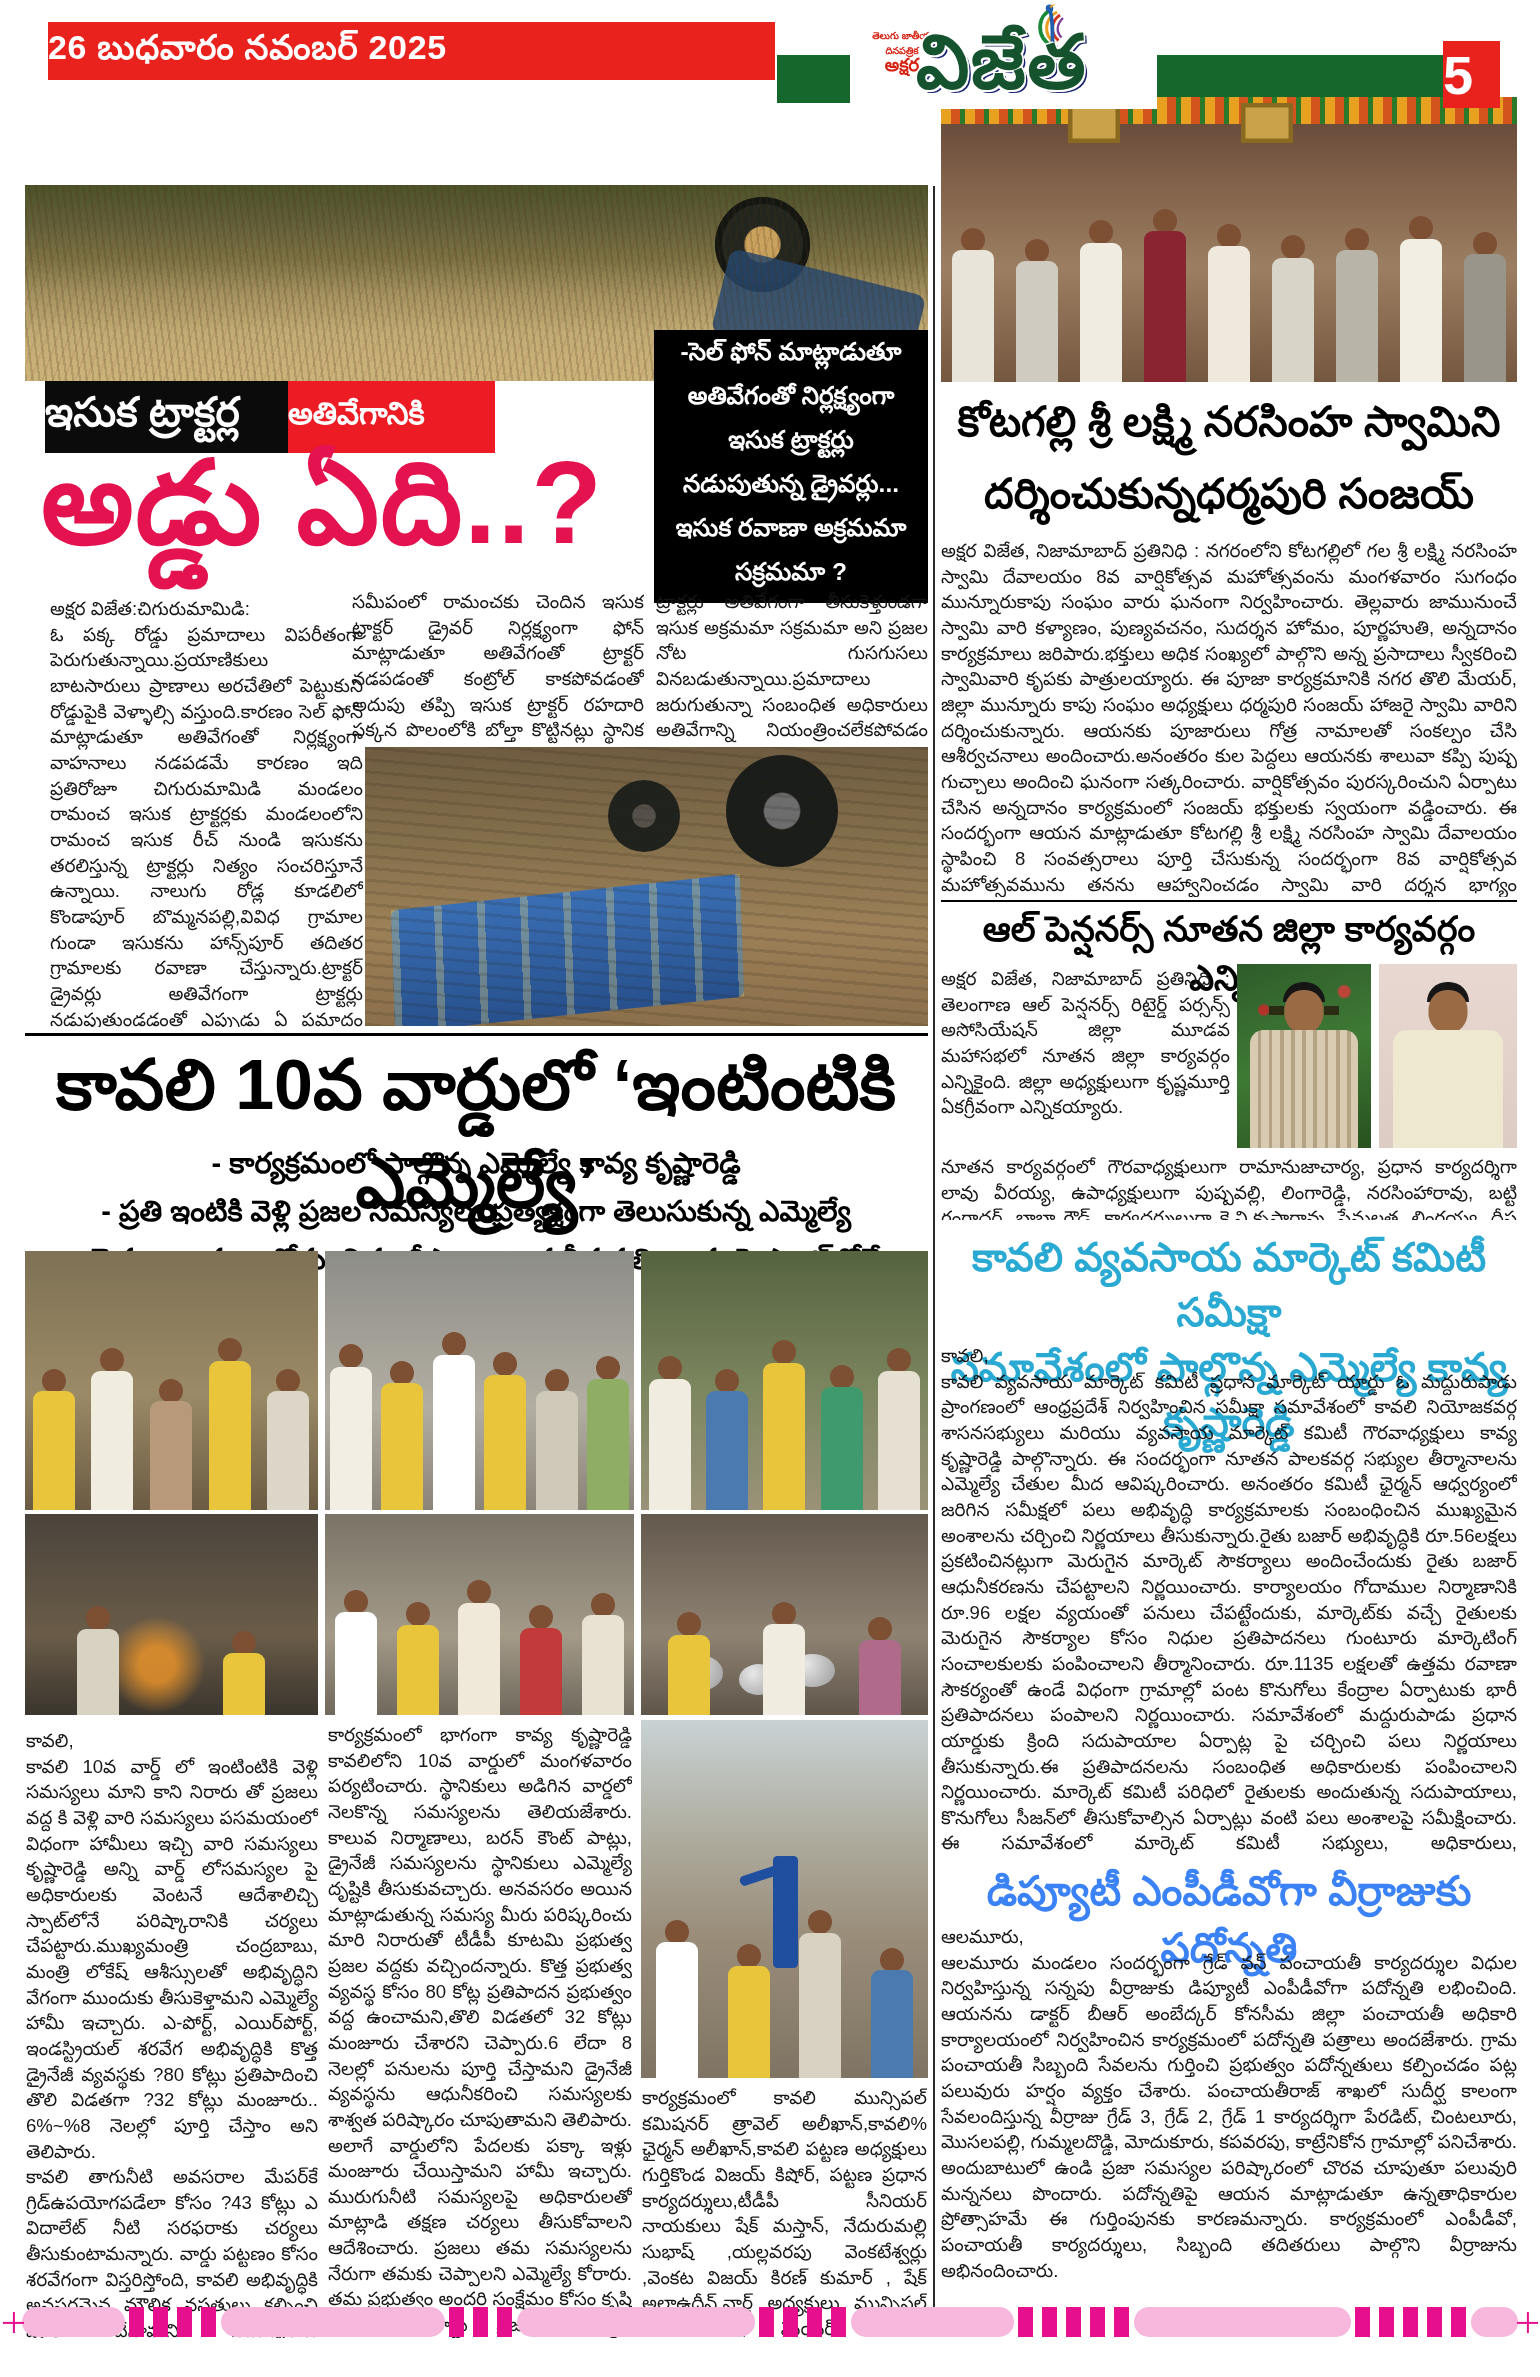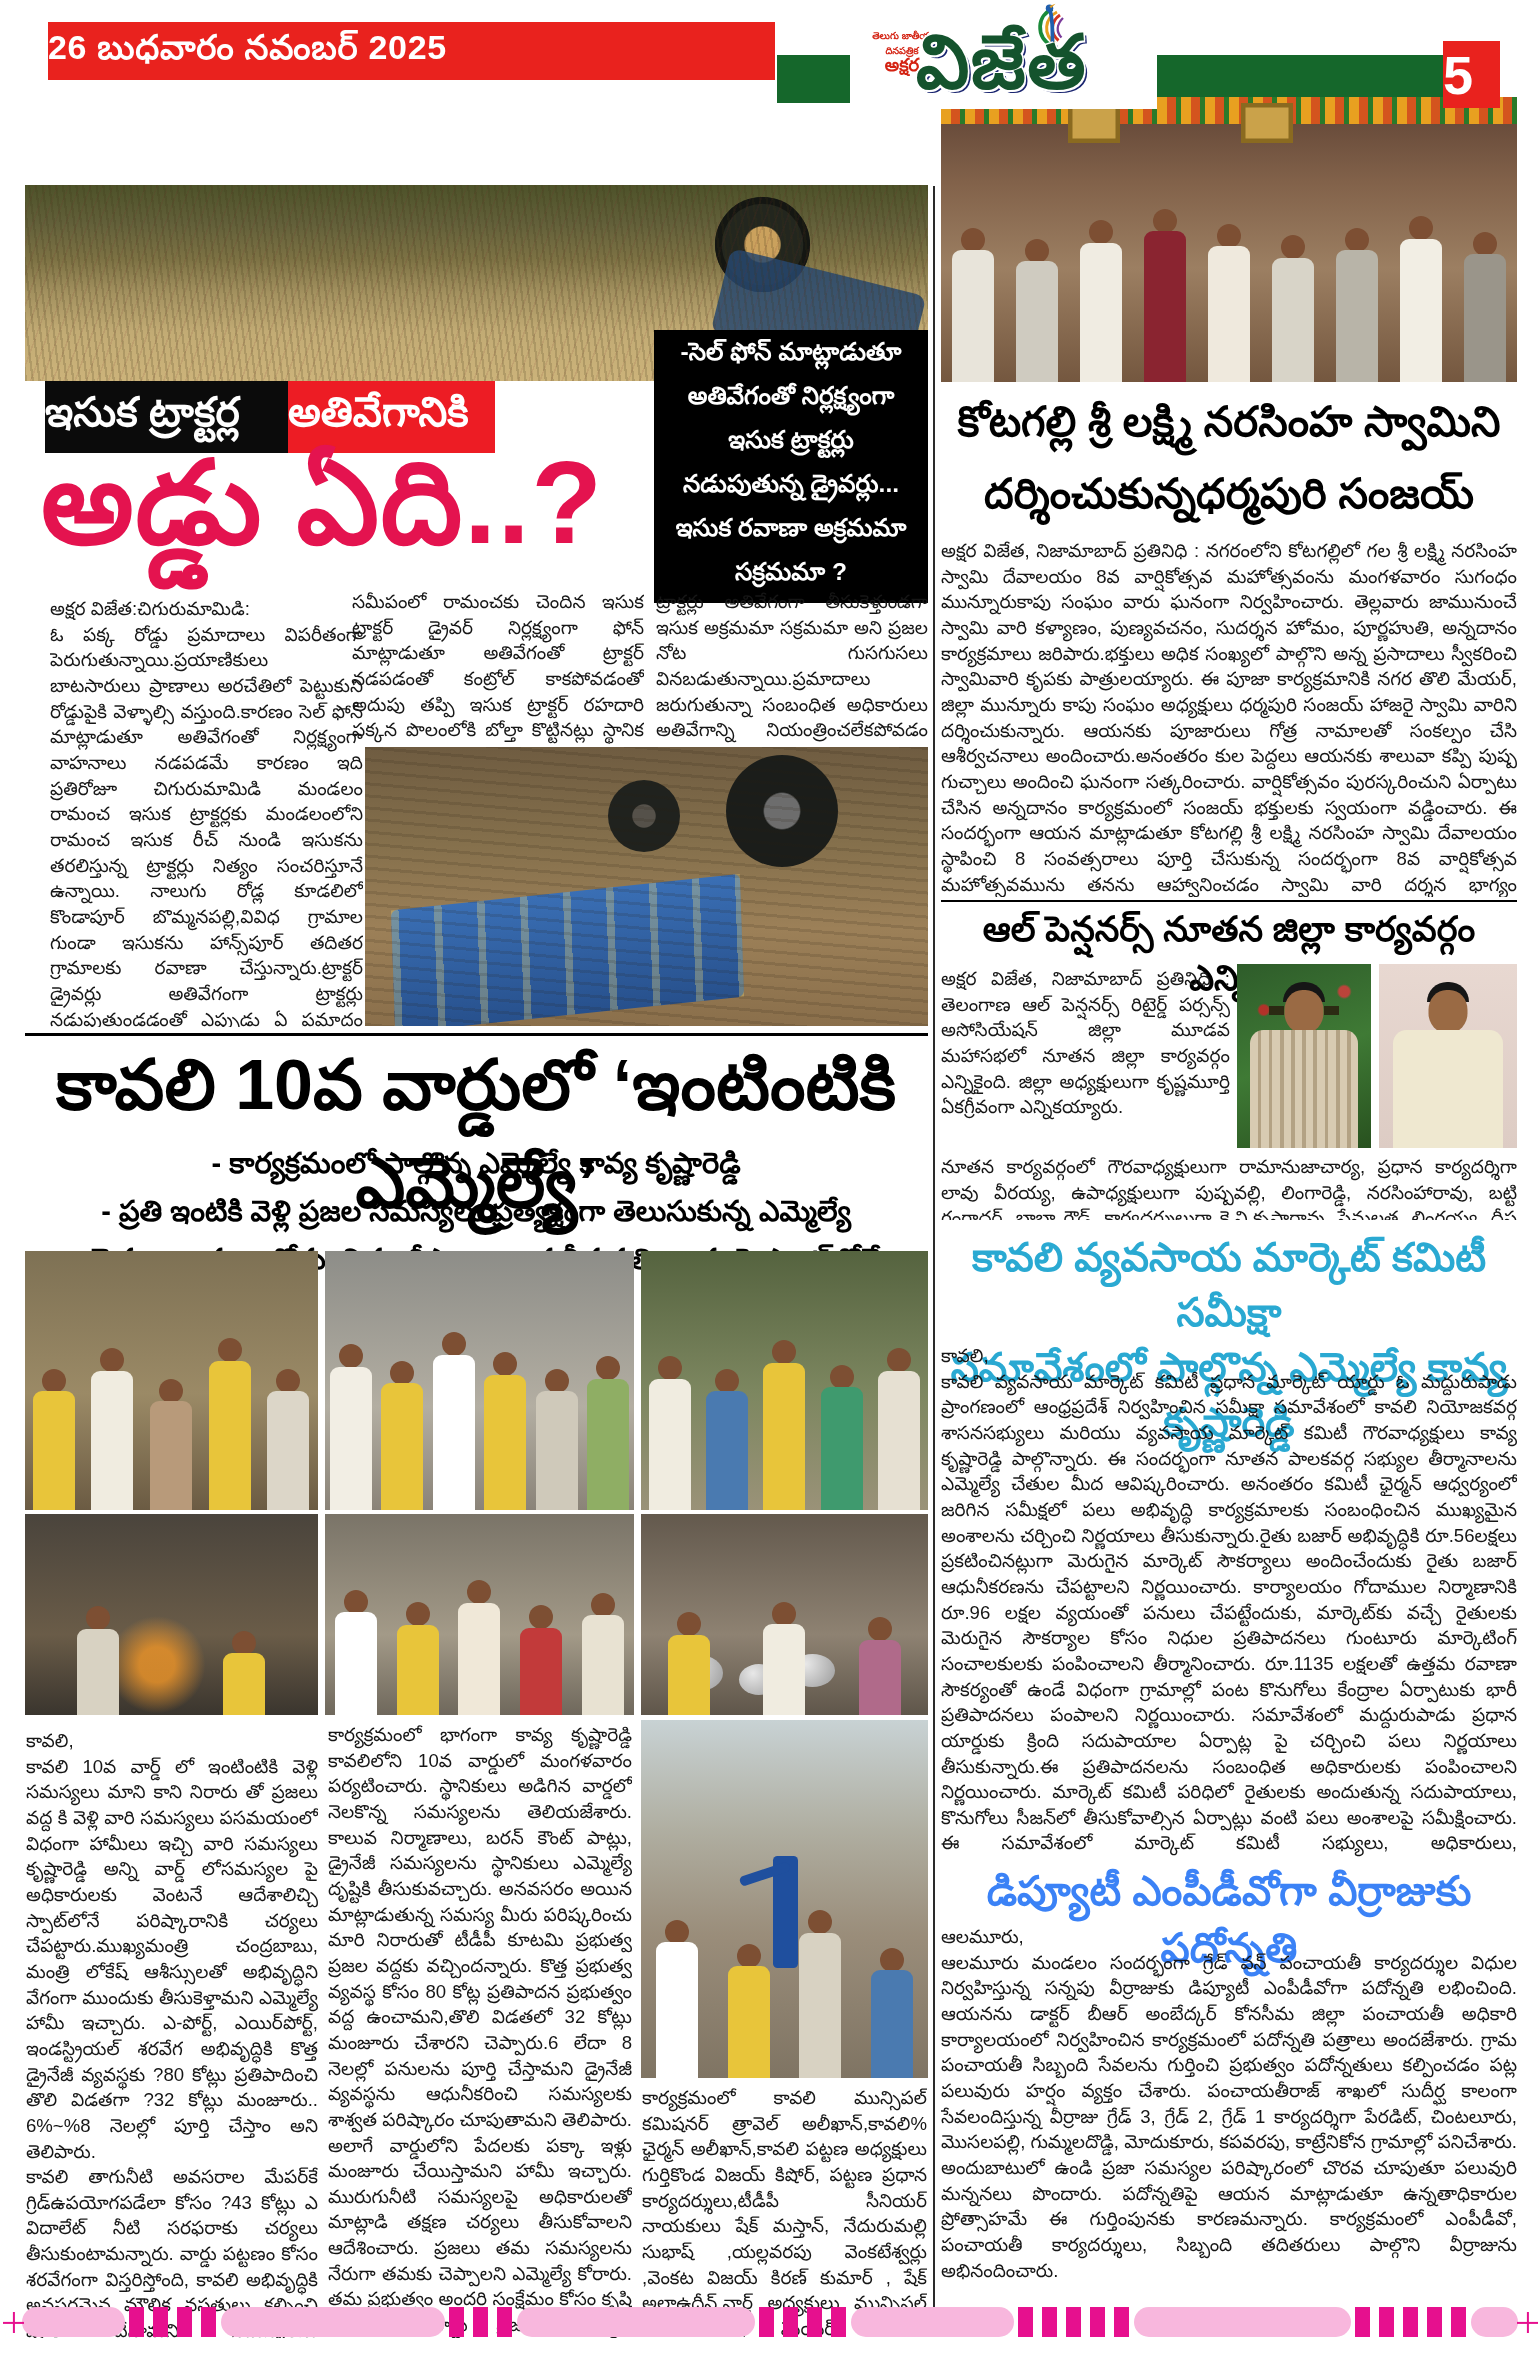--- a/index.html
+++ b/index.html
@@ -33,21 +33,21 @@
   .photo-field::after{content:'';position:absolute;inset:0;
     background:repeating-linear-gradient(83deg,rgba(60,50,20,.18) 0 2.2px,transparent 2.2px 6.7px),
                repeating-linear-gradient(-70deg,rgba(120,40,40,.10) 0 1.5px,transparent 1.5px 10.4px);}
   .pf-wheel{position:absolute;right:13%;top:6%;width:95px;height:95px;border-radius:50%;
     background:radial-gradient(circle,#caa15d 0 26%,#23261e 28% 100%);box-shadow:inset 0 0 0 6.7px #141612;}
   .pf-body{position:absolute;right:1%;top:44%;width:201px;height:86px;background:#27486f;
     transform:rotate(14deg);border-radius:10.4px;opacity:.85;}
   .kicker-black{left:45px;top:381px;width:243px;height:72px;background:#0b0b0b;color:#fff;
                 font-size:41px;font-weight:800;}
   .kicker-red{left:288px;top:381px;width:207px;height:72px;background:#ed1c24;color:#fff;
-              font-size:41px;font-weight:800;}
+              font-size:31px;font-weight:800;}
   .main-headline{left:41px;top:446px;width:589px;height:142px;font-size:116px;font-weight:900;
                  color:#e4134f;letter-spacing:1.5px;}
   .quote-box{left:654px;top:330px;width:274px;height:273px;background:#000;color:#fff;
              flex-direction:column;font-size:24.6px;line-height:44px;font-weight:600;text-align:center;}
   .art1-col1{left:26px;top:596px;width:313px;height:431px;margin-left:24px;}
   .art1-col2{left:352px;top:589px;width:292px;height:155px;}
   .art1-col3{left:656px;top:589px;width:272px;height:155px;}
   .photo-overturned{left:365px;top:747px;width:563px;height:279px;
     background:linear-gradient(180deg,#6f5c41 0%,#85704c 35%,#9c8058 65%,#8a6f4b 100%);}
   .photo-overturned::after{content:'';position:absolute;inset:0;

